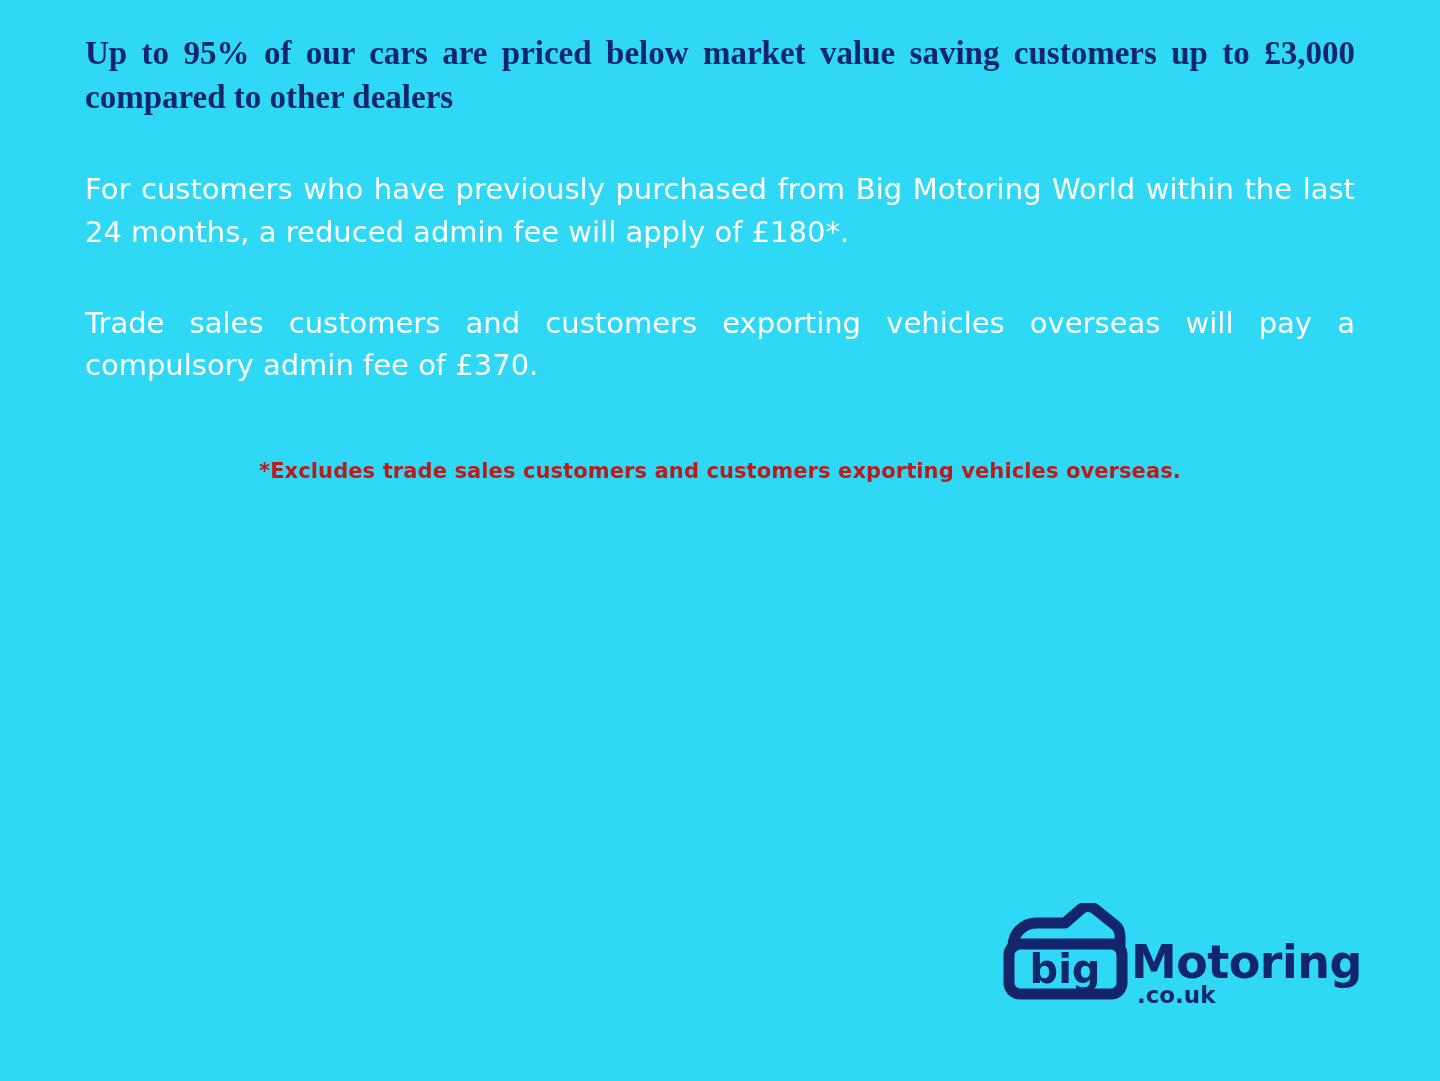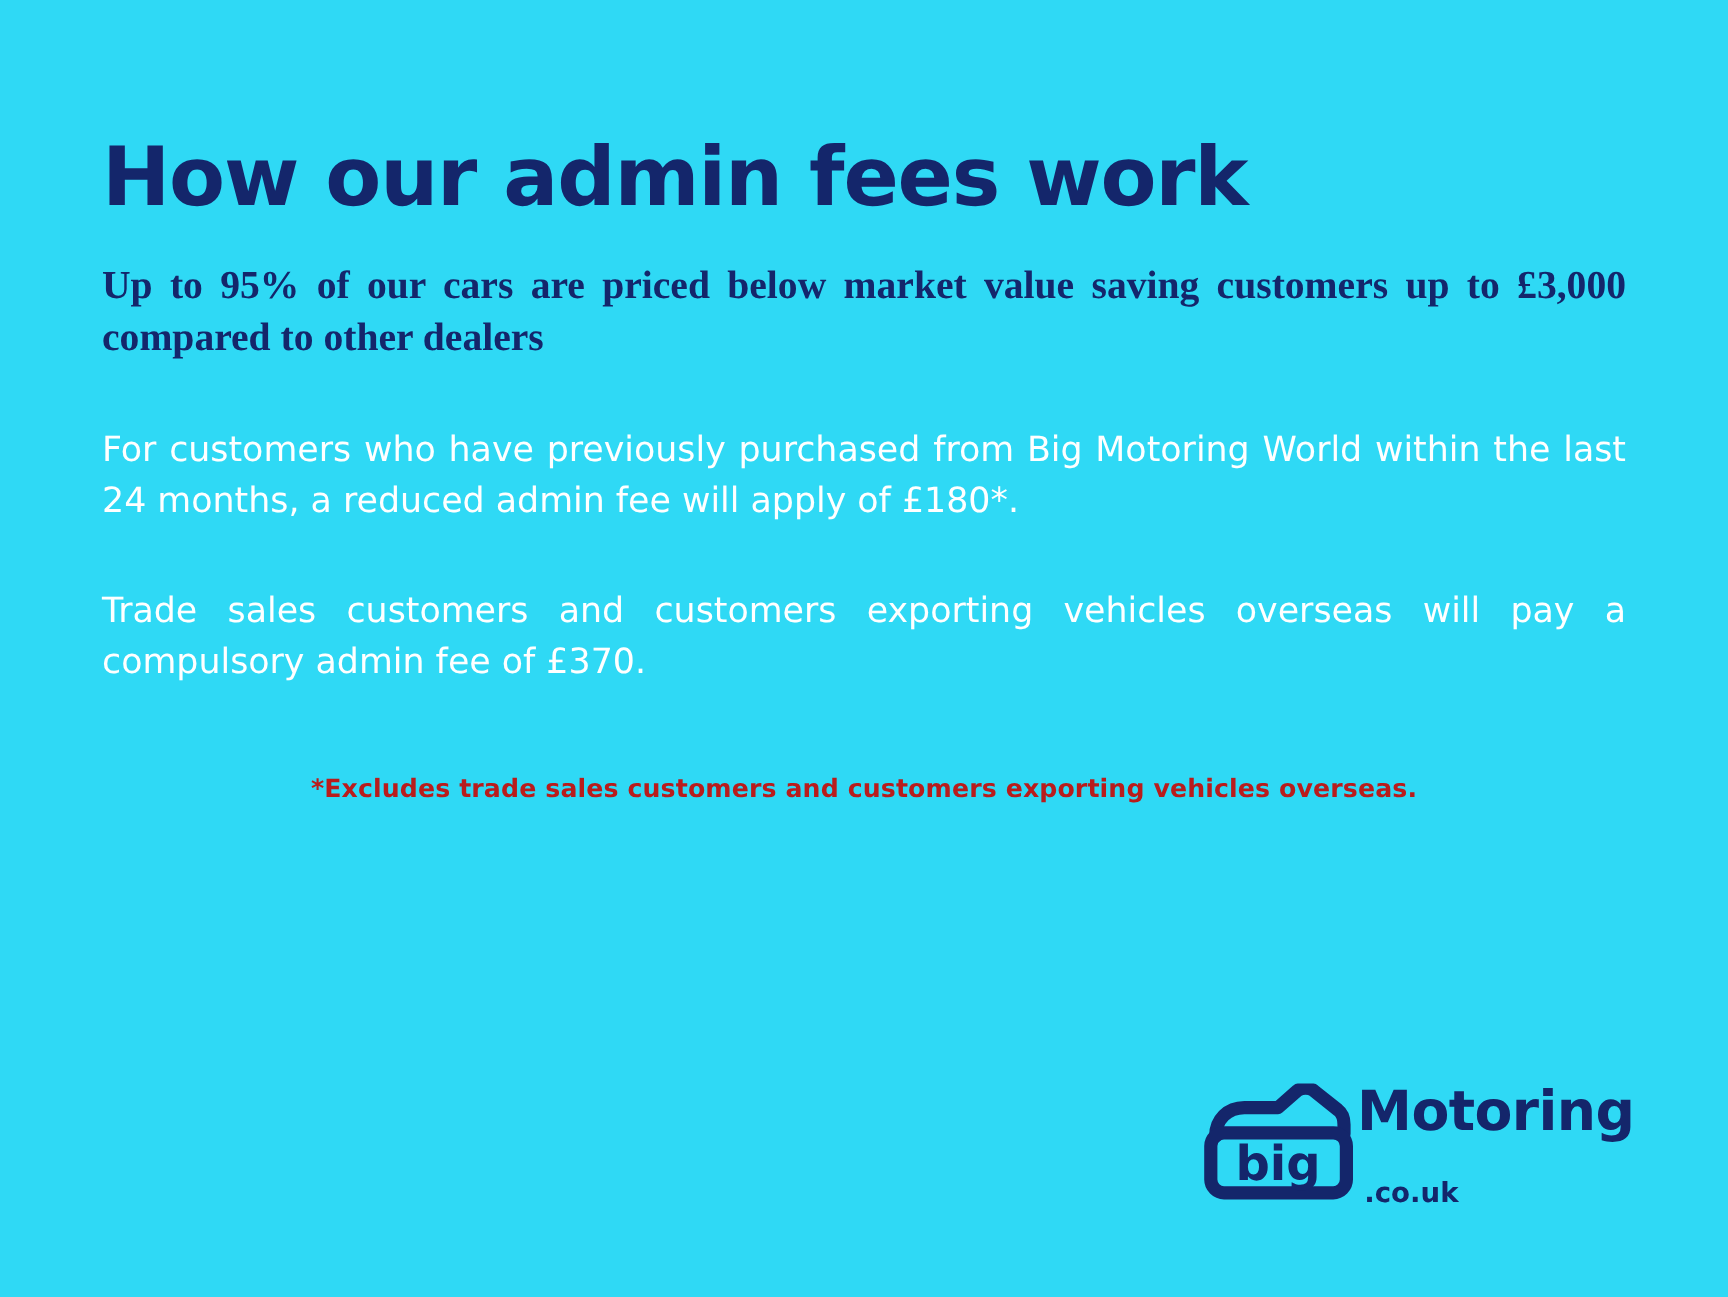--- a/index.html
+++ b/index.html
@@ -95,29 +95,27 @@
   }
   .logo-text .l2row {
     display: flex;
     align-items: baseline;
   }
   .logo-text .domain {
     font-size: 23px;
     font-weight: 700;
     color: #14266b;
     margin-left: 6px;
-    margin-top: 36px;
   }
 </style>
 </head>
 <body>
 
 <div class="slide">
 
-  <h1 class="headline">How our admin fees work</h1>
 
   <p class="subhead">Up to 95% of our cars are priced below market value saving customers up to £3,000 compared to other dealers</p>
 
 
   <p class="body-block mid">For customers who have previously purchased from Big Motoring World within the last 24 months, a reduced admin fee will apply of £180*.</p>
 
   <p class="body-block last">Trade sales customers and customers exporting vehicles overseas will pay a compulsory admin fee of £370.</p>
 
   <p class="footnote">*Excludes trade sales customers and customers exporting vehicles overseas.</p>
 

